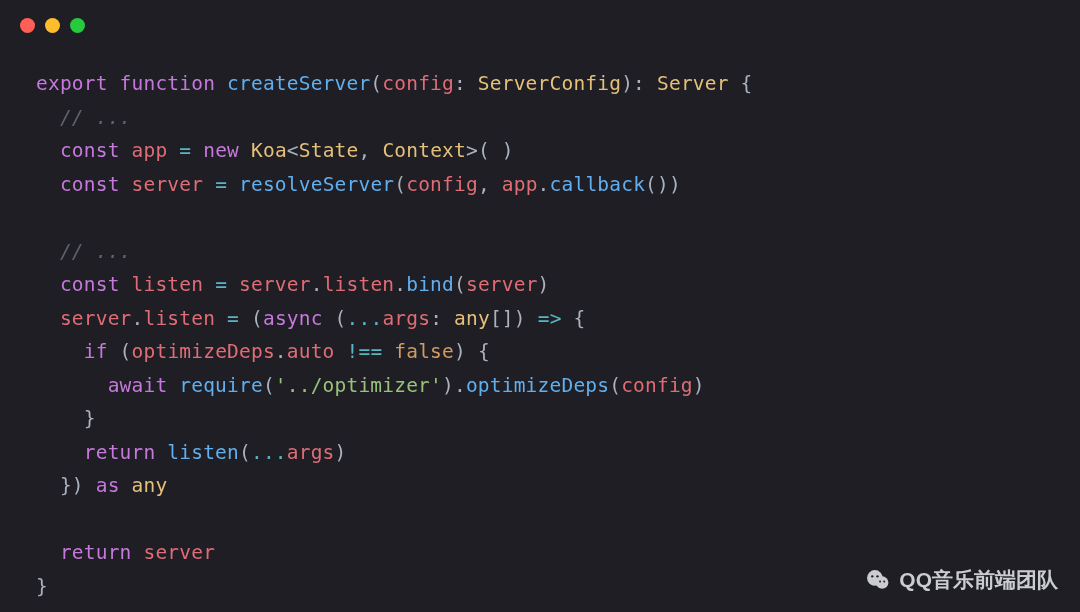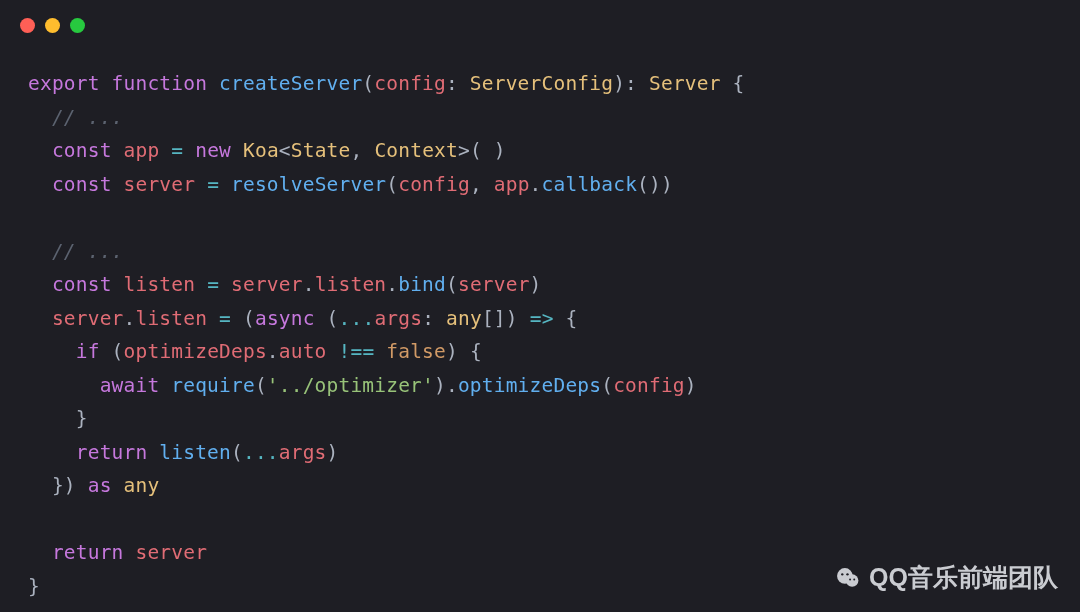--- a/index.html
+++ b/index.html
@@ -27,21 +27,21 @@
   .dot {
     width: 15px;
     height: 15px;
     border-radius: 50%;
   }
   .dot.red    { background: #ff5f56; }
   .dot.yellow { background: #ffbd2e; }
   .dot.green  { background: #27c93f; }
 
   .code {
-    padding: 34px 20px 0 28px;
+    padding: 34px 20px 0 36px;
     font-size: 19.5px;
     line-height: 1.72;
     white-space: pre;
     color: #d5d8df;
     letter-spacing: 0.2px;
   }
 
   
   .kw     { color: #c678dd; }  
   .fn     { color: #61afef; }  
@@ -55,21 +55,21 @@
   .op     { color: #56b6c2; }  
 
   .watermark {
     position: absolute;
     right: 22px;
     bottom: 18px;
     display: flex;
     align-items: center;
     gap: 8px;
     font-family: -apple-system, "Helvetica Neue", Arial, sans-serif;
-    font-size: 25px;
+    font-size: 21px;
     font-weight: 600;
     color: #d9dbe0;
     opacity: 0.92;
   }
   .wm-icon {
     width: 26px;
     height: 26px;
   }
 </style>
 </head>

